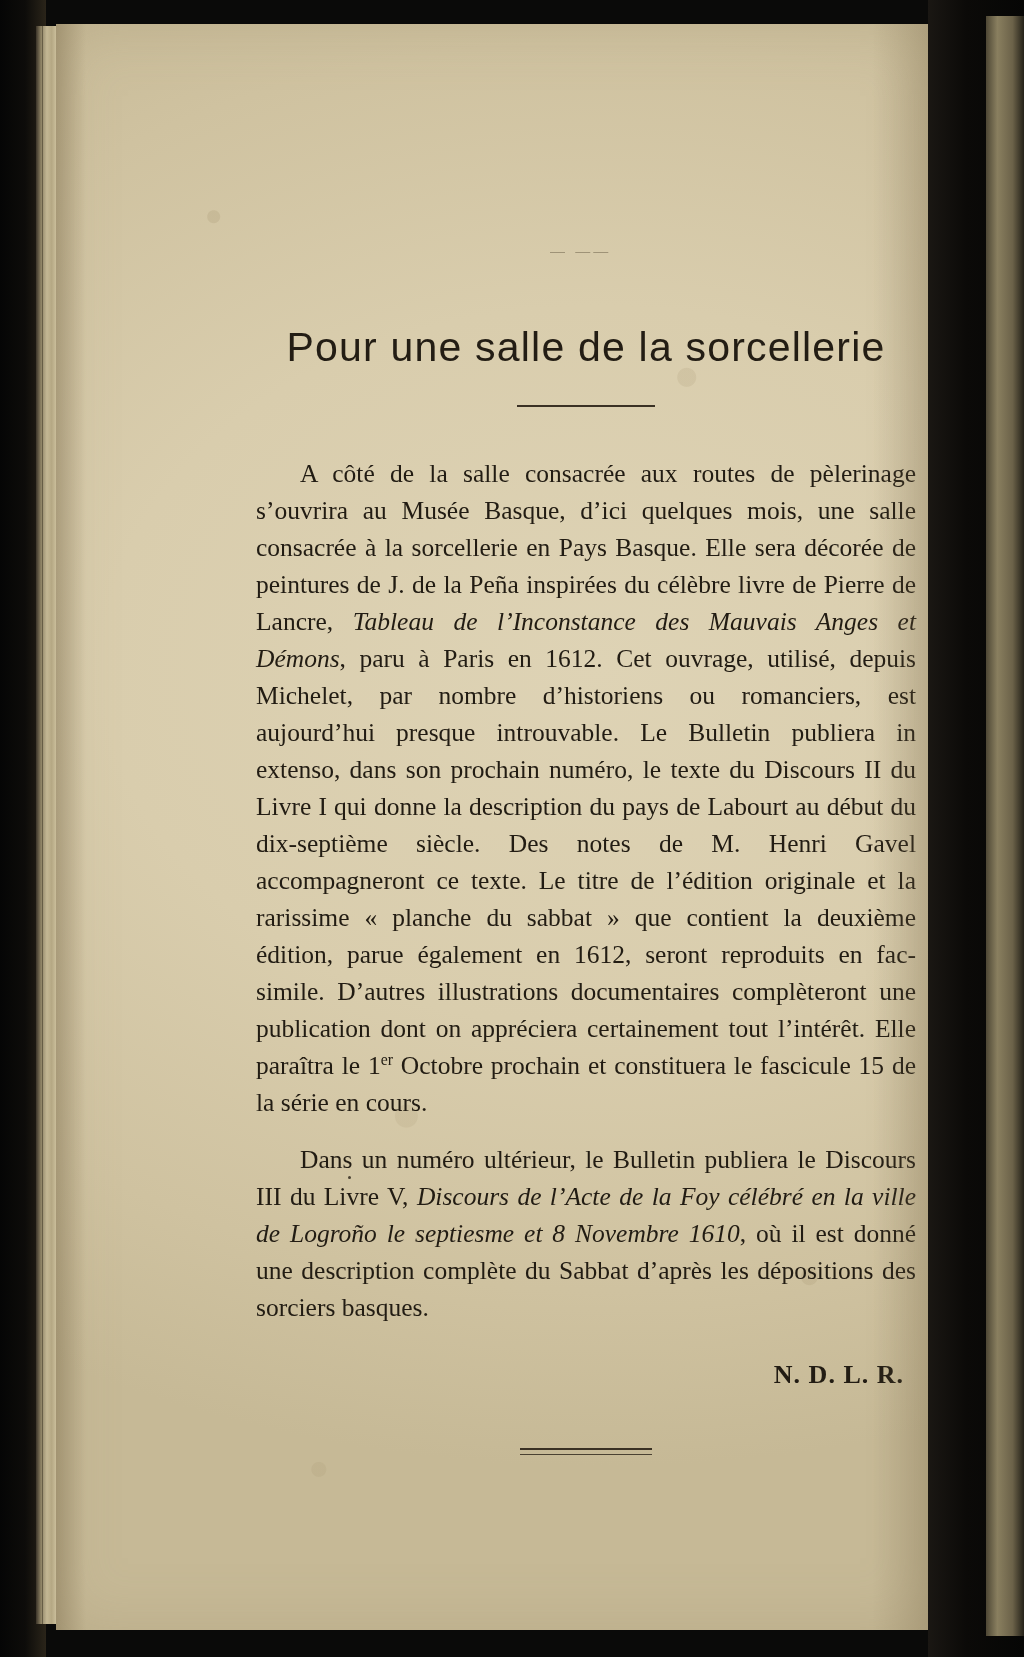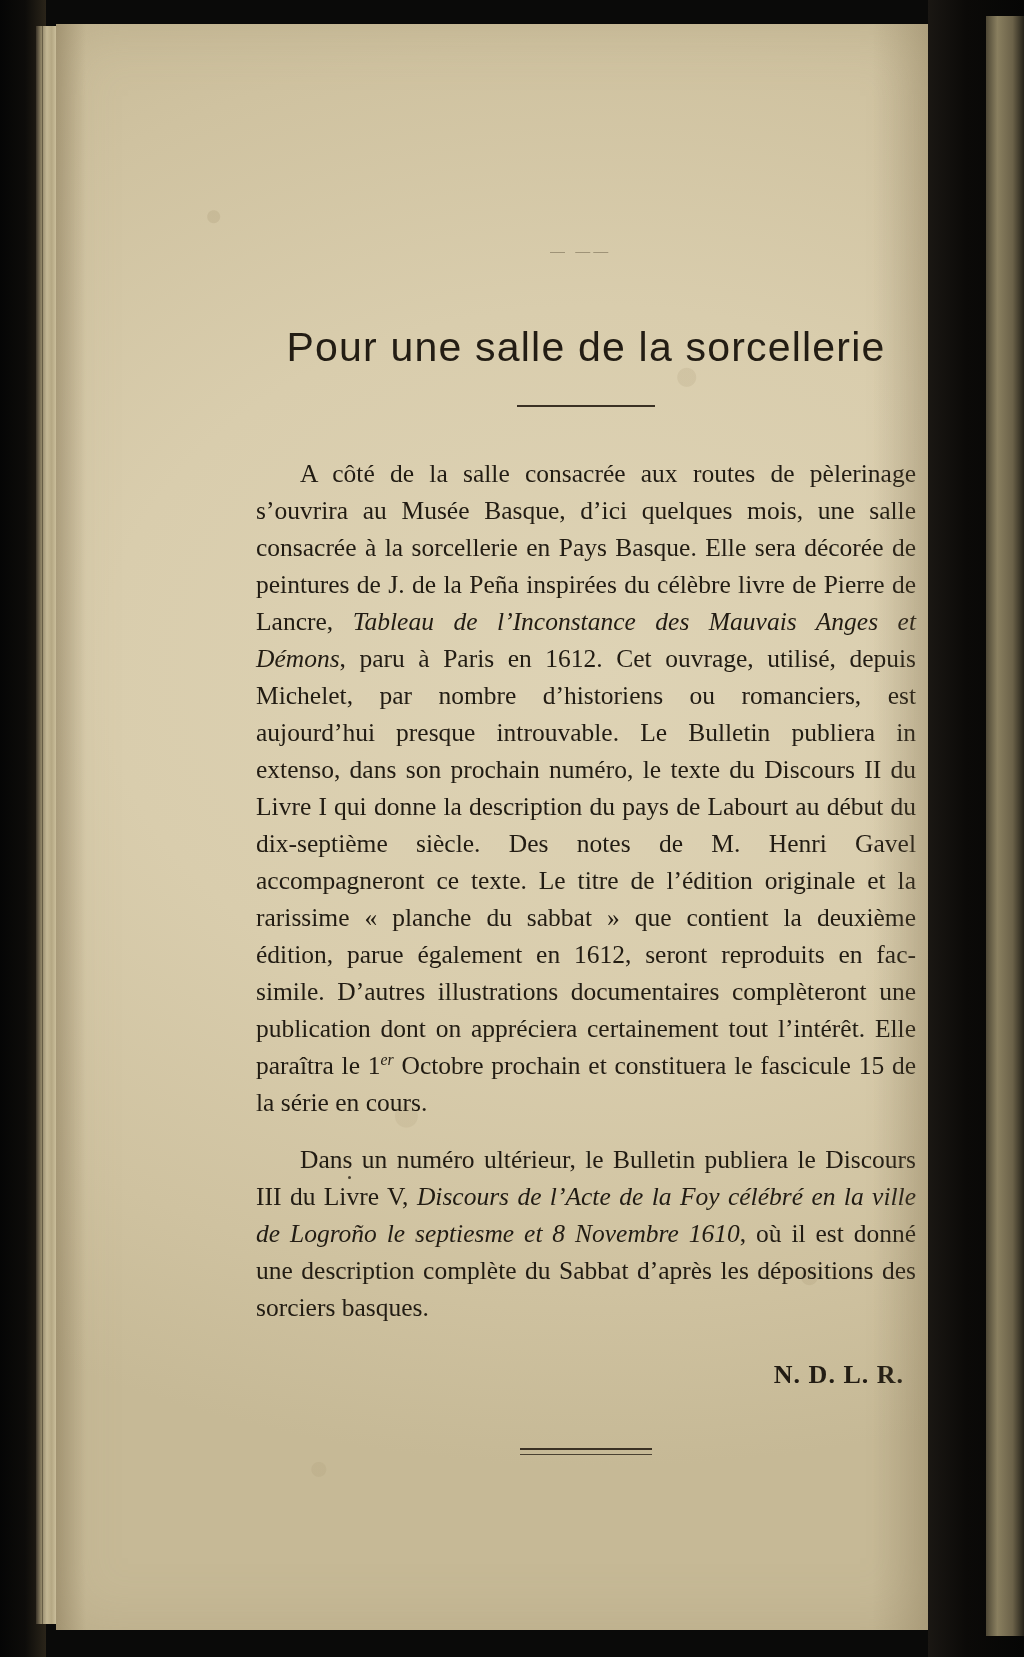--- a/index.html
+++ b/index.html
@@ -133,21 +133,20 @@
   .body-text p {
     margin: 0 0 20px 0;
     text-indent: 44px;
   }
   .body-text p:last-child { margin-bottom: 0; }
   .it { font-style: italic; }
   sup.ord {
     font-size: 0.62em;
     vertical-align: super;
     line-height: 0;
-    font-style: italic;
   }
   .signature {
     margin-top: 34px;
     text-align: right;
     padding-right: 12px;
     font-family: "Liberation Serif", serif;
     font-size: 26px;
     letter-spacing: 1px;
     color: #221c13;
     font-weight: 700;

